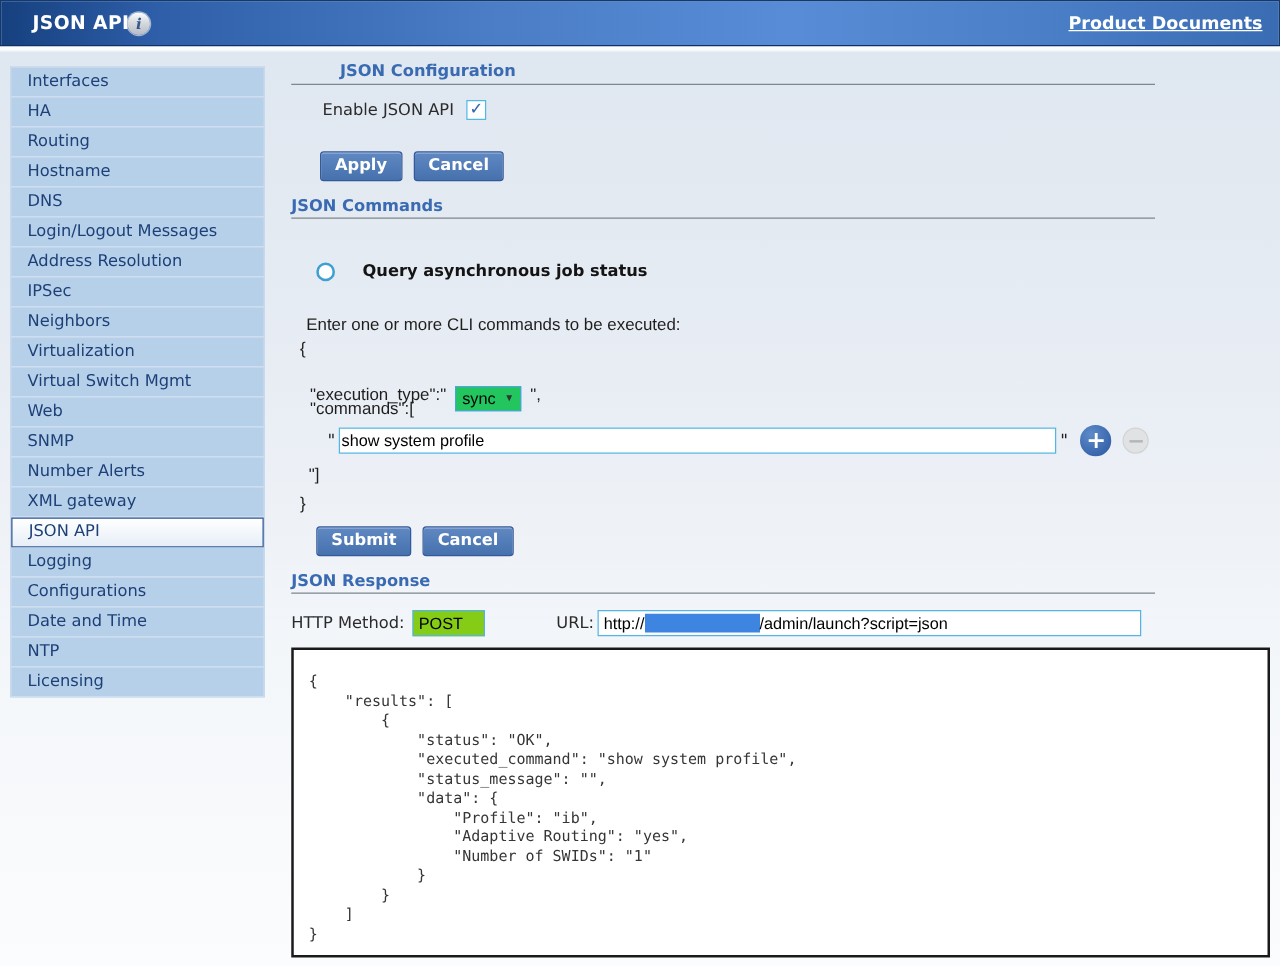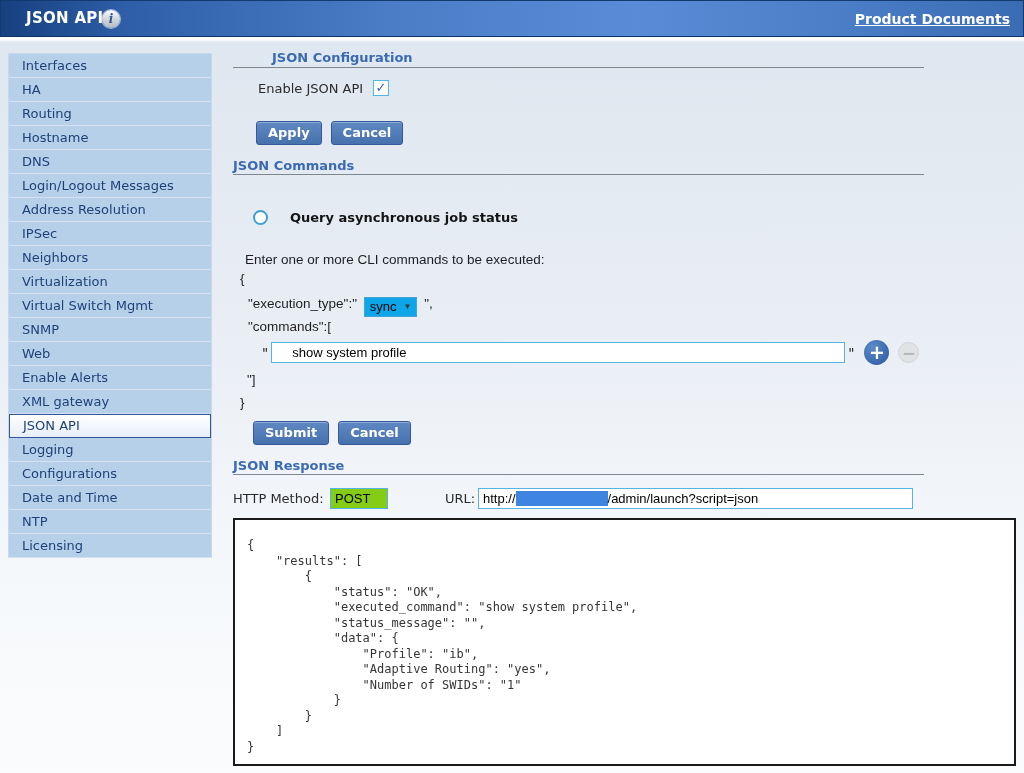--- a/index.html
+++ b/index.html
@@ -78,30 +78,30 @@
   }
   .radio.on::after {
     content:""; position:absolute; left:2px; top:2px; width:7px; height:7px;
     border-radius:50%; background:#1b5ec5;
   }
   .radio-label { position:absolute; left:57px; top:0; font-size:13px; font-weight:bold; color:#141414; cursor:pointer; }
 
   
   .code-txt { position:absolute; font-size:13.5px; color:#1e1e1e; font-family:"Liberation Sans", sans-serif; }
   .select {
-    display:inline-flex; align-items:center; gap:7px; margin:4px 3px;
-    border:1px solid #44a5d6; background:#0ea5e9; padding:1px 5px 2px 5px;
+    display:inline-flex; align-items:center; gap:7px; margin:16px 3px;
+    border:1px solid #44a5d6; background:#22c55e; padding:1px 5px 2px 5px;
     font-size:13px; color:#000; cursor:pointer; vertical-align:-3px;
   }
   .select .arrow { font-size:8px; color:#333; }
   .cmd-input-row { position:absolute; display:flex; align-items:center; gap:3px; }
   .cmd-quote { font-size:13.5px; color:#1e1e1e; }
   .cmd-input {
     width:574px; height:21px; border:1px solid #55b5e2; background:#fff;
-    font-size:13px; color:#000; padding:0 20px; outline:none;
+    font-size:13px; color:#000; padding:0 1px; outline:none;
     font-family:"Liberation Sans", sans-serif;
   }
   .circle-btn {
     border-radius:50%; text-align:center; cursor:pointer; font-weight:bold; color:#fff;
     font-family:"DejaVu Sans", sans-serif;
   }
   .add-btn {
     width:25px; height:25px; margin-left:7px; line-height:24px; font-size:19px;
     background: radial-gradient(circle at 35% 30%, #5d8bc8 0%, #3a66ac 70%, #30589c 100%);
   }
@@ -146,23 +146,23 @@
   <div class="side-item">HA</div>
   <div class="side-item">Routing</div>
   <div class="side-item">Hostname</div>
   <div class="side-item">DNS</div>
   <div class="side-item">Login/Logout Messages</div>
   <div class="side-item">Address Resolution</div>
   <div class="side-item">IPSec</div>
   <div class="side-item">Neighbors</div>
   <div class="side-item">Virtualization</div>
   <div class="side-item">Virtual Switch Mgmt</div>
+  <div class="side-item">Web</div>
   <div class="side-item">SNMP</div>
-  <div class="side-item">Web</div>
-  <div class="side-item">Enable Alerts</div>
+  <div class="side-item">Number Alerts</div>
   <div class="side-item">XML gateway</div>
   <div class="side-item selected">JSON API</div>
   <div class="side-item">Logging</div>
   <div class="side-item">Configurations</div>
   <div class="side-item">Date and Time</div>
   <div class="side-item">NTP</div>
   <div class="side-item">Licensing</div>
 </div>
 
 <div class="main">

